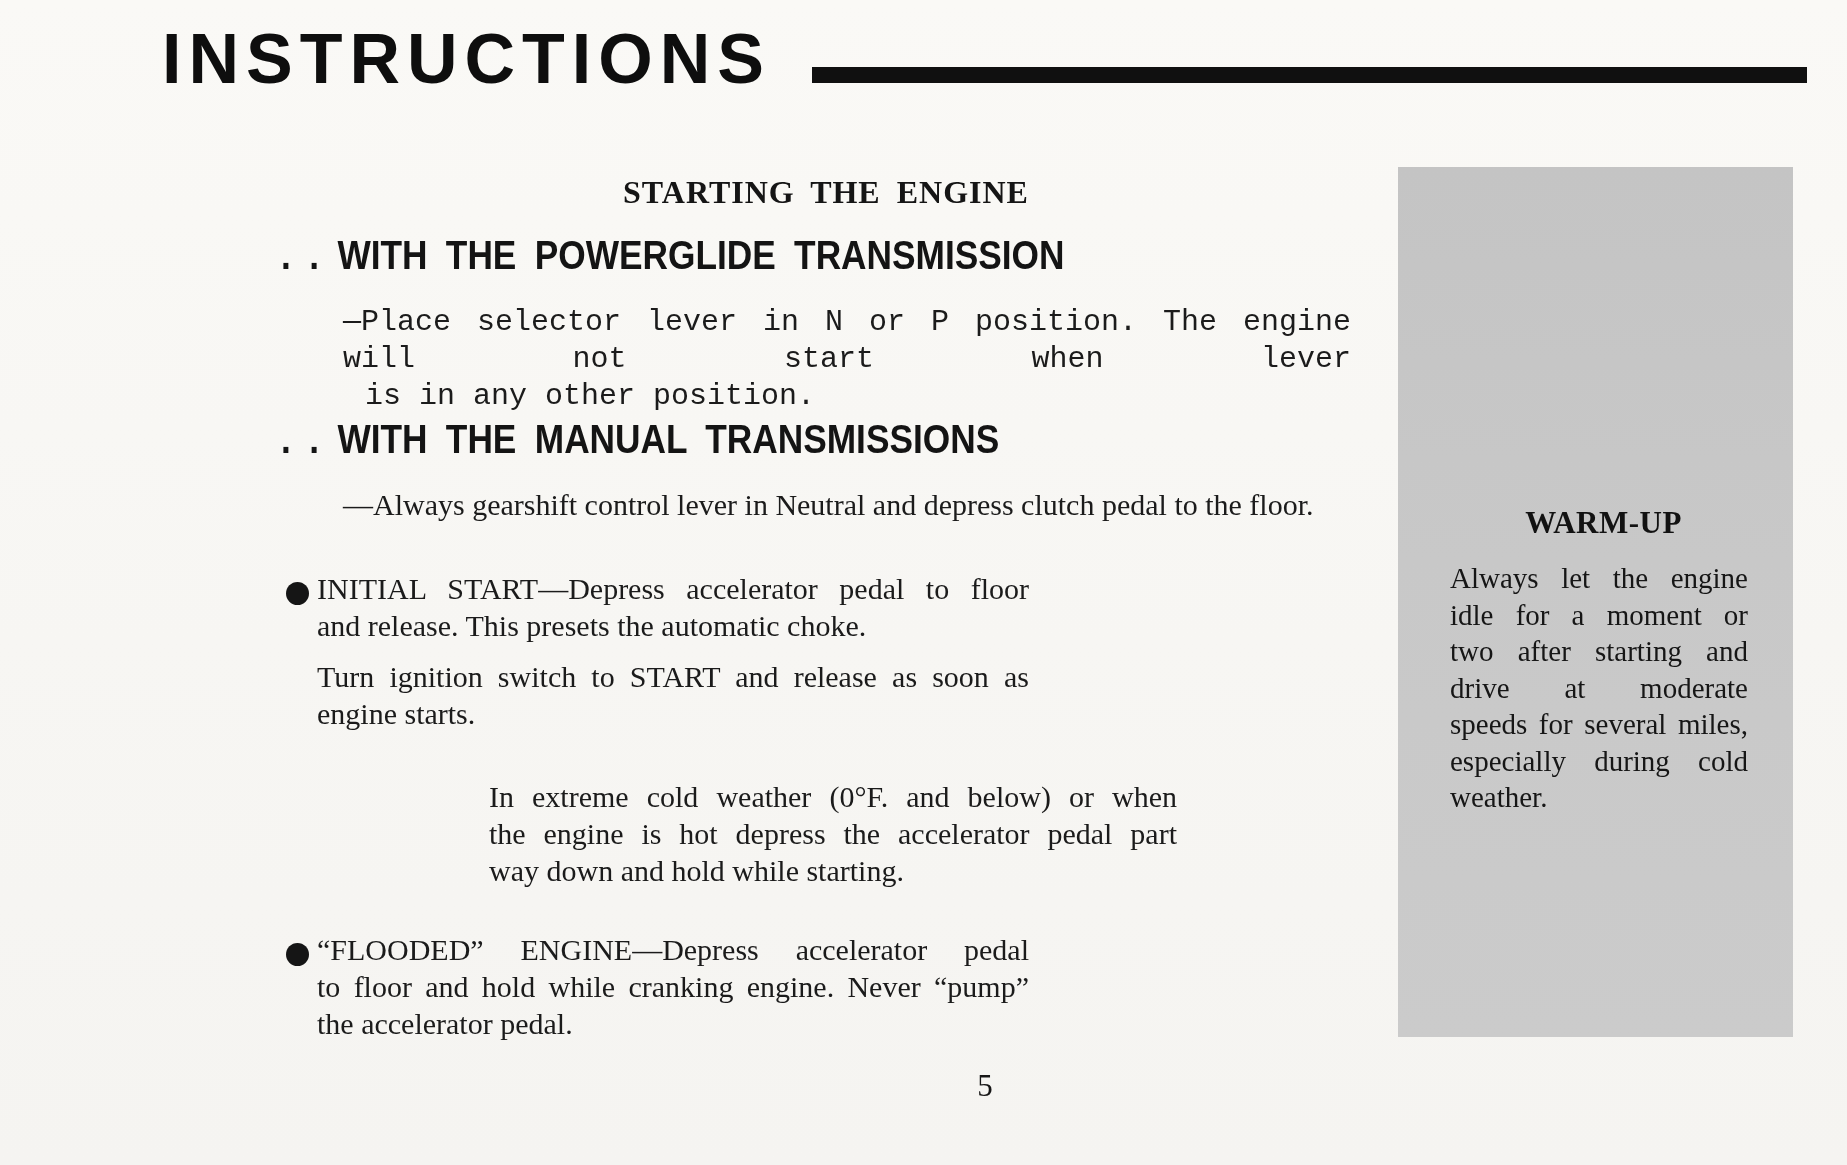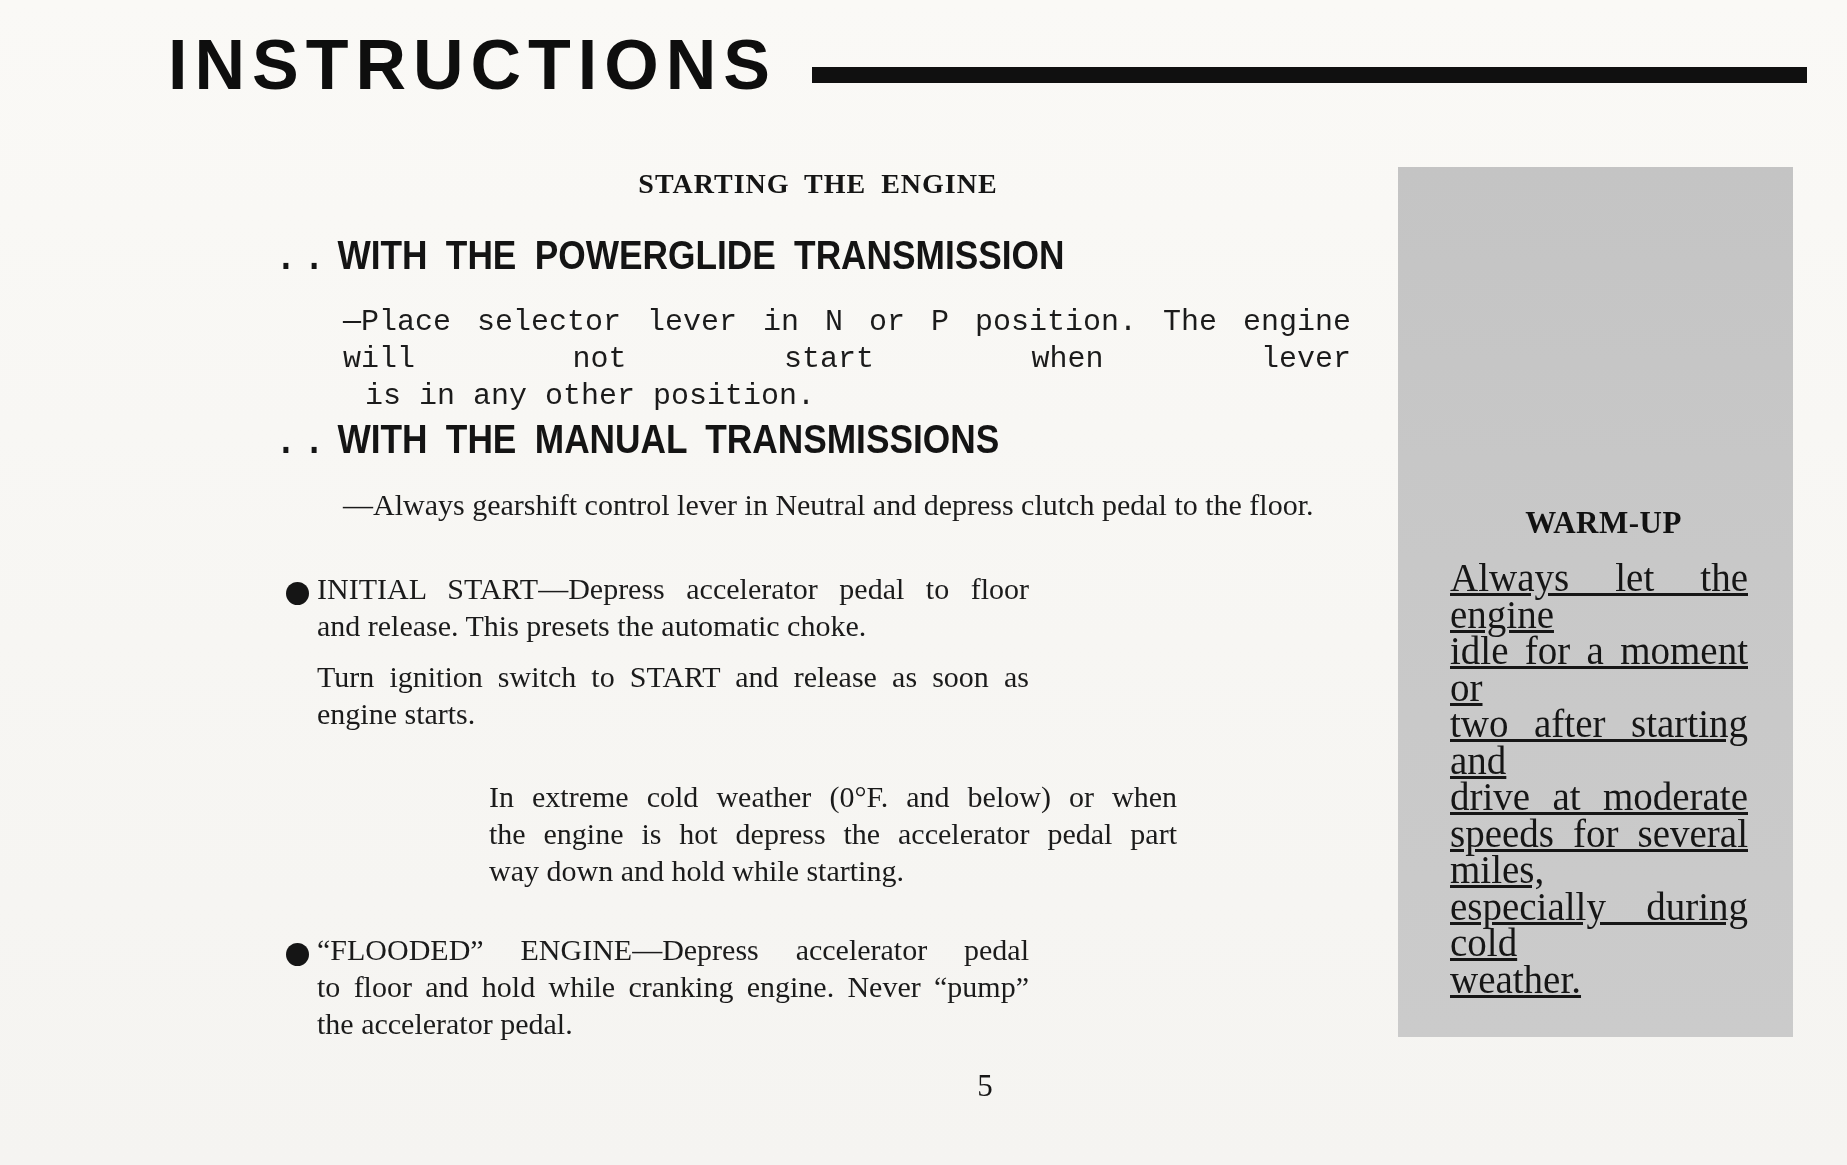--- a/index.html
+++ b/index.html
@@ -7,33 +7,33 @@
   .page{
     position:relative;
     width:1847px;height:1165px;
     background:linear-gradient(180deg,#faf9f6 0%,#f7f6f3 55%,#f5f4f1 100%);
     font-family:"Liberation Serif",serif;
     color:#1b1b1b;
     overflow:hidden;
   }
   
   .title{
-    position:absolute;left:160px;top:22px;margin:8px;
+    position:absolute;left:160px;top:22px;margin:2px;
     font-family:"Liberation Sans",sans-serif;
     font-weight:700;font-size:70px;line-height:70px;
     letter-spacing:7px;color:#0e0e0e;white-space:nowrap;
   }
   .title-rule{
     position:absolute;left:812px;top:67px;width:995px;height:16px;
     background:#101010;
   }
   
   .section-title{
-    position:absolute;left:450px;top:160px;width:720px;margin:8px;
-    text-align:center;font-weight:700;font-size:28px;line-height:32px;
+    position:absolute;left:450px;top:160px;width:720px;margin:16px;
+    text-align:center;font-weight:700;font-size:32px;line-height:32px;
     letter-spacing:1px;word-spacing:7px;color:#151515;white-space:nowrap;
   }
   
   .subhead{
     position:absolute;left:281px;margin:0;
     font-family:"Liberation Sans",sans-serif;
     font-weight:700;font-size:41px;line-height:41px;
     word-spacing:10px;letter-spacing:0px;color:#141414;
     transform:scaleX(0.86);transform-origin:left top;white-space:nowrap;
   }
@@ -62,21 +62,21 @@
     position:absolute;left:1398px;top:167px;width:395px;height:870px;
     background:linear-gradient(180deg,#c4c4c4 0%,#c8c8c8 45%,#cbcbcb 100%);
   }
   .sidebar-heading{
     position:absolute;left:0;top:332px;width:100%;margin:8px;
     text-align:center;font-weight:700;font-size:31px;line-height:31px;
     letter-spacing:0.5px;color:#121212;
   }
   .sidebar-body{
     position:absolute;left:52px;top:393px;width:298px;margin:0;
-    font-size:39px;line-height:36.5px;color:#161616;text-decoration:underline;
+    font-size:29px;line-height:36.5px;color:#161616;
   }
   
   .page-number{
     position:absolute;left:900px;top:1070px;width:170px;margin:0;
     text-align:center;font-size:31px;line-height:31px;color:#161616;
   }
 </style>
 </head>
 <body>
 

